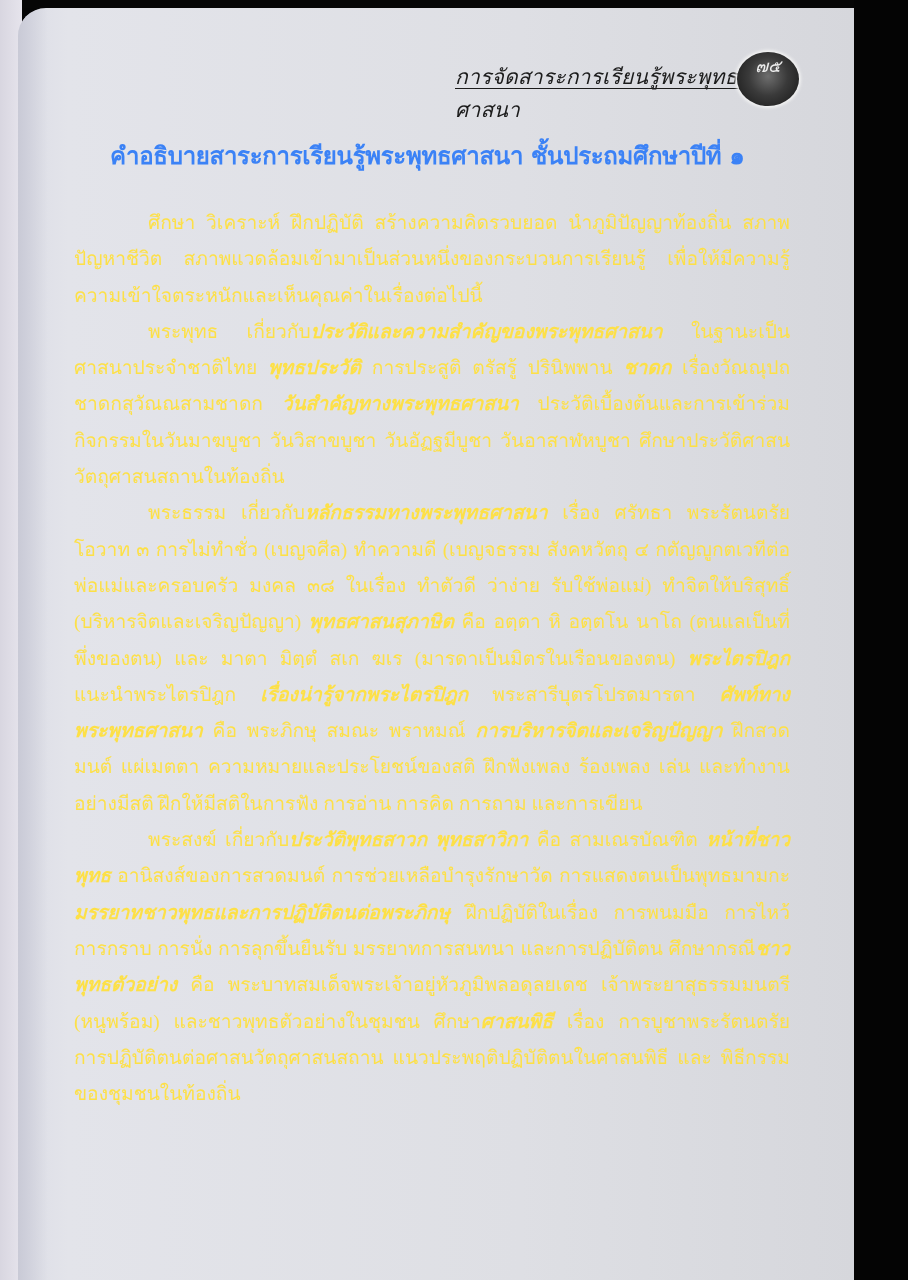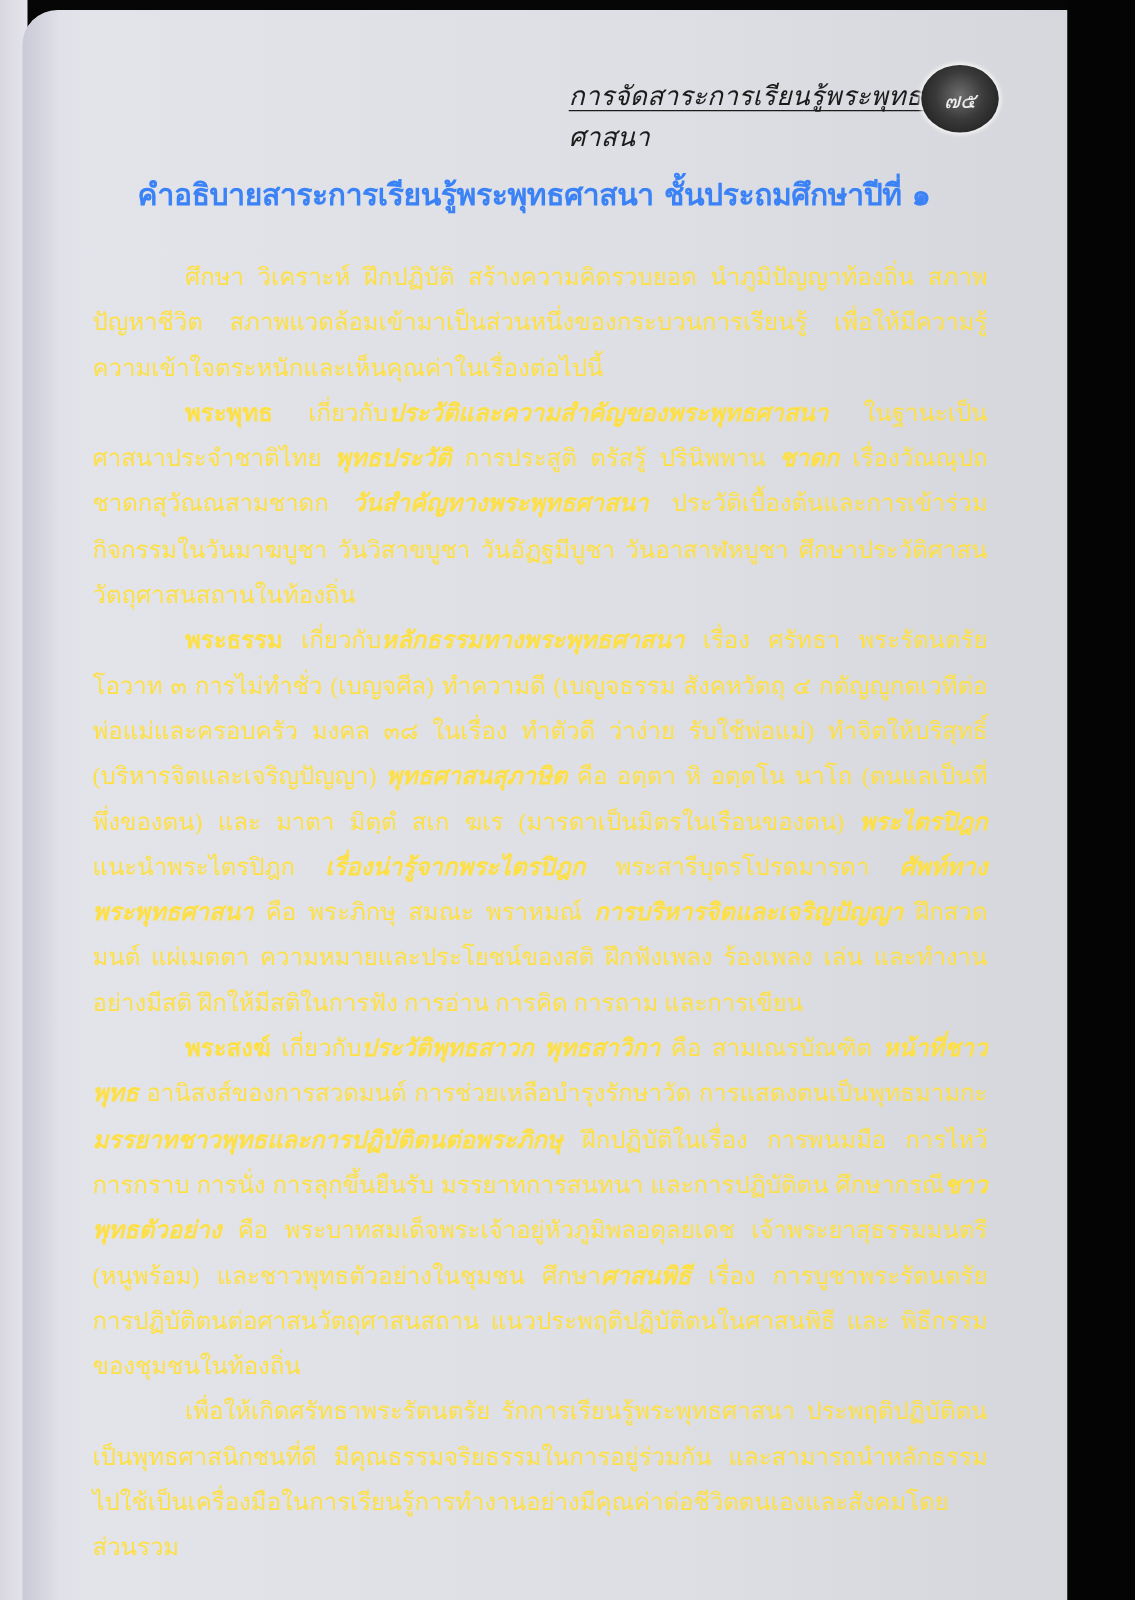--- a/index.html
+++ b/index.html
@@ -29,36 +29,36 @@
   }
   .header-rule {
     position:absolute; left:455px; top:88px; width:292px; height:0;
     border-top:1.5px solid #1b1b1b;
   }
   .page-badge {
     position:absolute; left:737px; top:52px; width:62px; height:54px;
     border-radius:50%;
     background:radial-gradient(circle at 50% 45%, #6e6e6e 0%, #3a3a3a 45%, #151515 100%);
     box-shadow:0 0 3px 2px #f2f2f2;
-    display:flex; align-items:center; justify-content:center;
+    display:flex; justify-content:center;
     font-family:"DejaVu Sans", sans-serif; font-size:17px; color:#eeeeee; font-style:italic;
   }
   .doc-title {
     position:absolute; left:110px; top:136px; width:720px;
     font-family:"DejaVu Sans", sans-serif; font-weight:bold;
     font-size:24px; color:#3b82f6; letter-spacing:-0.3px; white-space:nowrap;
   }
   .body-text {
     position:absolute; left:74px; top:205px; width:716px;
     font-size:19.2px; line-height:36.3px; color:#fde047;
     text-align:justify;
   }
   .body-text p { margin:0; text-indent:74px; }
   .body-text .bi { font-weight:bold; font-style:italic;margin-top:44px; }
-  .body-text .b { font-weight:bold;margin-top:30px; }
+  .body-text .b { font-weight:normal;margin-top:30px; }
   .right-dark {
     position:absolute; left:854px; top:0; width:54px; height:1280px; background:#040404;
   }
   .top-dark {
     position:absolute; left:18px; top:0; width:840px; height:8px; background:#060606;
   }
 </style>
 </head>
 <body>
 
@@ -78,14 +78,13 @@
 
 <div class="body-text">
   <p>ศึกษา วิเคราะห์ ฝึกปฏิบัติ สร้างความคิดรวบยอด นำภูมิปัญญาท้องถิ่น สภาพปัญหาชีวิต  สภาพแวดล้อมเข้ามาเป็นส่วนหนึ่งของกระบวนการเรียนรู้  เพื่อให้มีความรู้ความเข้าใจตระหนักและเห็นคุณค่าในเรื่องต่อไปนี้</p>
 
   <p><span class="b">พระพุทธ</span><span> เกี่ยวกับ</span><span class="bi">ประวัติและความสำคัญของพระพุทธศาสนา</span><span> ในฐานะเป็นศาสนาประจำชาติไทย  </span><span class="bi">พุทธประวัติ</span><span> การประสูติ  ตรัสรู้  ปรินิพพาน  </span><span class="bi">ชาดก</span><span> เรื่องวัณณุปถชาดกสุวัณณสามชาดก  </span><span class="bi">วันสำคัญทางพระพุทธศาสนา</span><span> ประวัติเบื้องต้นและการเข้าร่วมกิจกรรมในวันมาฆบูชา  วันวิสาขบูชา  วันอัฏฐมีบูชา  วันอาสาฬหบูชา  ศึกษาประวัติศาสนวัตถุศาสนสถานในท้องถิ่น</span></p>
 
   <p><span class="b">พระธรรม</span><span>  เกี่ยวกับ</span><span class="bi">หลักธรรมทางพระพุทธศาสนา</span><span> เรื่อง  ศรัทธา  พระรัตนตรัย โอวาท ๓ การไม่ทำชั่ว (เบญจศีล) ทำความดี (เบญจธรรม สังคหวัตถุ ๔ กตัญญูกตเวทีต่อพ่อแม่และครอบครัว มงคล ๓๘ ในเรื่อง ทำตัวดี ว่าง่าย รับใช้พ่อแม่) ทำจิตให้บริสุทธิ์ (บริหารจิตและเจริญปัญญา) </span><span class="bi">พุทธศาสนสุภาษิต</span><span> คือ อตฺตา หิ อตฺตโน นาโถ (ตนแลเป็นที่พึ่งของตน) และ มาตา มิตฺตํ สเก ฆเร (มารดาเป็นมิตรในเรือนของตน)  </span><span class="bi">พระไตรปิฎก</span><span> แนะนำพระไตรปิฎก </span><span class="bi">เรื่องน่ารู้จากพระไตรปิฎก</span><span> พระสารีบุตรโปรดมารดา  </span><span class="bi">ศัพท์ทางพระพุทธศาสนา</span><span> คือ พระภิกษุ สมณะ  พราหมณ์  </span><span class="bi">การบริหารจิตและเจริญปัญญา</span><span> ฝึกสวดมนต์  แผ่เมตตา  ความหมายและประโยชน์ของสติ ฝึกฟังเพลง ร้องเพลง เล่น และทำงานอย่างมีสติ ฝึกให้มีสติในการฟัง การอ่าน การคิด การถาม และการเขียน</span></p>
 
   <p><span class="b">พระสงฆ์</span><span>  เกี่ยวกับ</span><span class="bi">ประวัติพุทธสาวก  พุทธสาวิกา</span><span> คือ สามเณรบัณฑิต  </span><span class="bi">หน้าที่ชาวพุทธ</span><span> อานิสงส์ของการสวดมนต์ การช่วยเหลือบำรุงรักษาวัด การแสดงตนเป็นพุทธมามกะ  </span><span class="bi">มรรยาทชาวพุทธและการปฏิบัติตนต่อพระภิกษุ</span><span>  ฝึกปฏิบัติในเรื่อง  การพนมมือ  การไหว้  การกราบ การนั่ง  การลุกขึ้นยืนรับ  มรรยาทการสนทนา  และการปฏิบัติตน  ศึกษากรณี</span><span class="bi">ชาวพุทธตัวอย่าง</span><span> คือ พระบาทสมเด็จพระเจ้าอยู่หัวภูมิพลอดุลยเดช เจ้าพระยาสุธรรมมนตรี (หนูพร้อม) และชาวพุทธตัวอย่างในชุมชน ศึกษา</span><span class="bi">ศาสนพิธี</span><span> เรื่อง การบูชาพระรัตนตรัย การปฏิบัติตนต่อศาสนวัตถุศาสนสถาน แนวประพฤติปฏิบัติตนในศาสนพิธี และ พิธีกรรมของชุมชนในท้องถิ่น</span></p>
 
-  <p>เพื่อให้เกิดศรัทธาพระรัตนตรัย  รักการเรียนรู้พระพุทธศาสนา  ประพฤติปฏิบัติตนเป็นพุทธศาสนิกชนที่ดี   มีคุณธรรมจริยธรรมในการอยู่ร่วมกัน   และสามารถนำหลักธรรมไปใช้เป็นเครื่องมือในการเรียนรู้การทำงานอย่างมีคุณค่าต่อชีวิตตนเองและสังคมโดยส่วนรวม</p>
 </div>
 
 </body></html>

